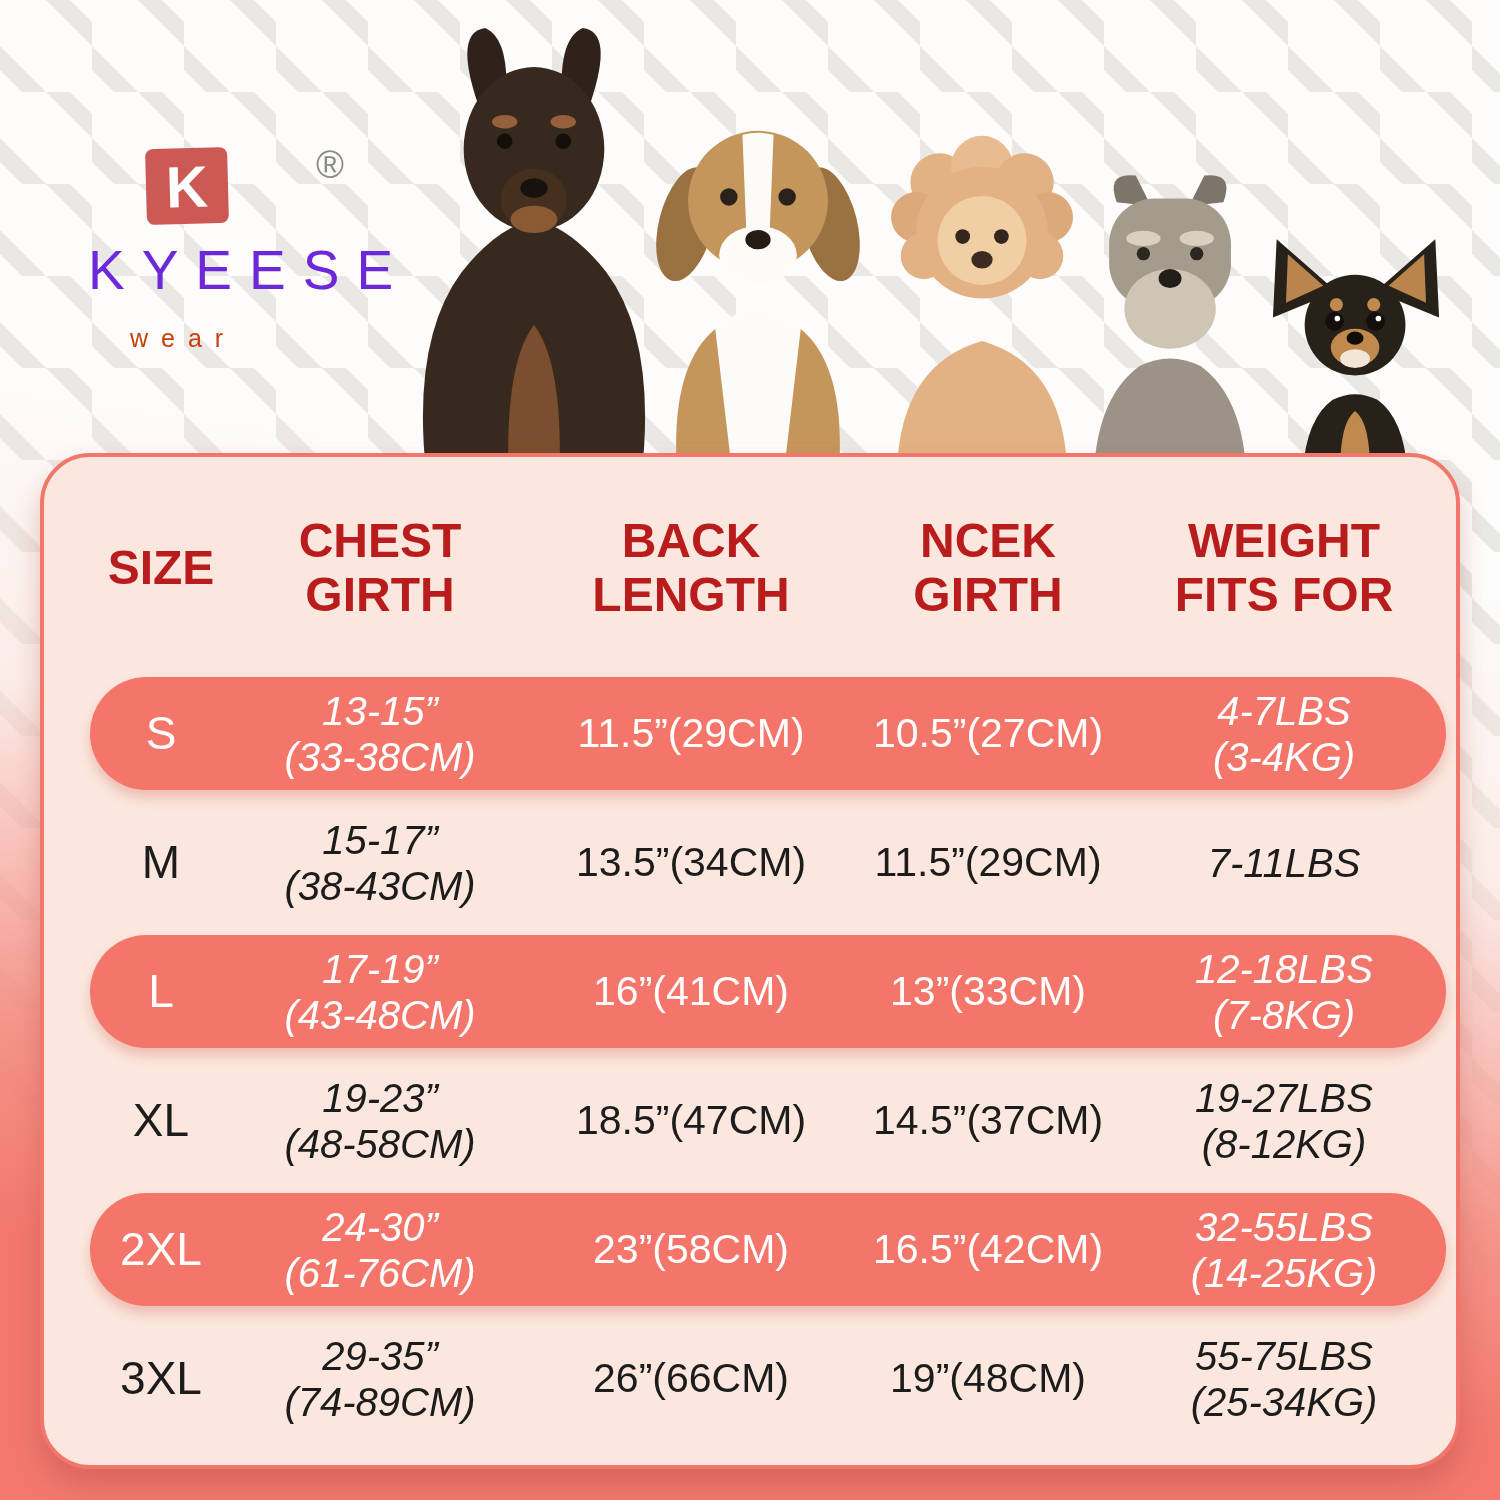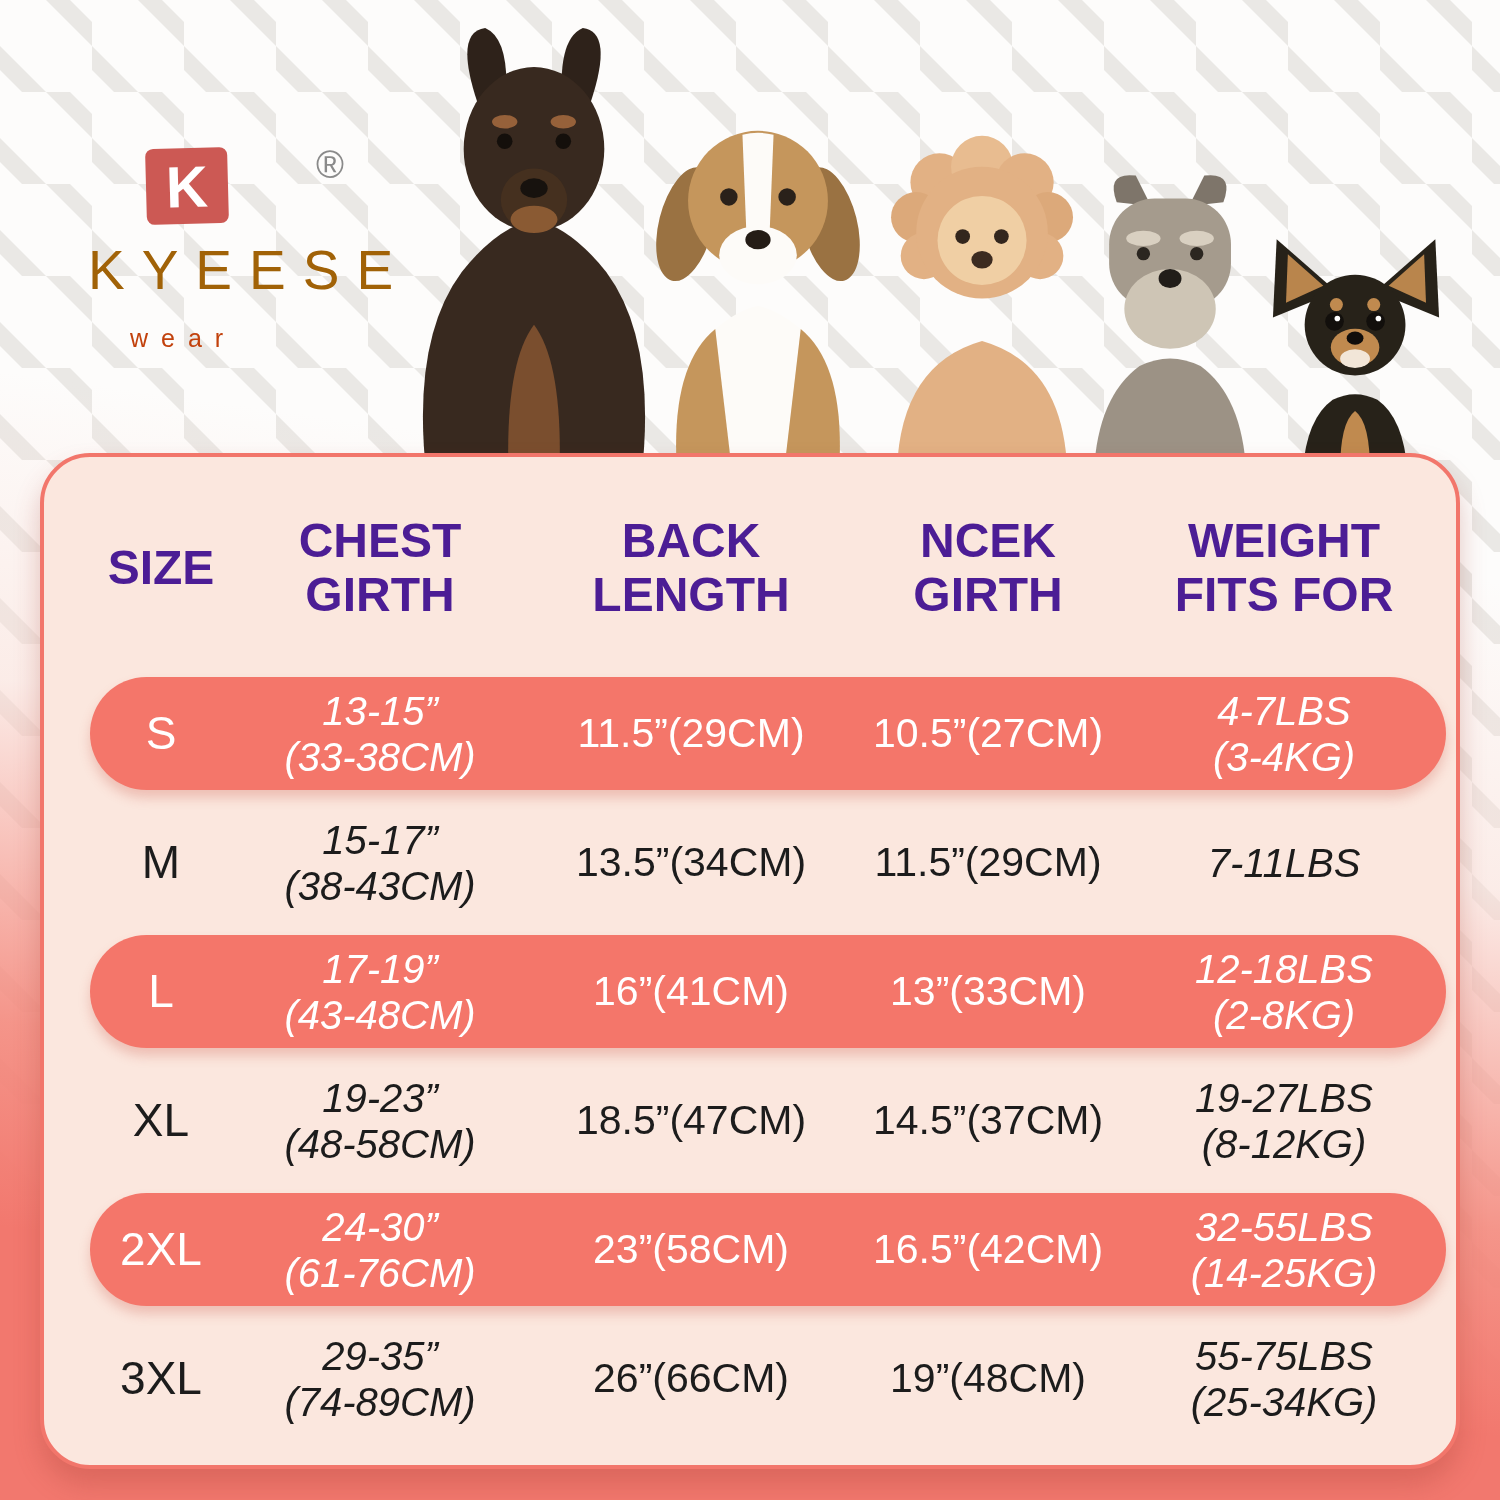--- a/index.html
+++ b/index.html
@@ -19,39 +19,39 @@
   }
   
   .logo{position:absolute;left:88px;top:142px;width:320px;height:230px;z-index:2;}
   .logo-mark{
     position:absolute;left:58px;top:6px;width:82px;height:76px;
     background:#CC5954;border-radius:8px;transform:rotate(-1.5deg);
     display:flex;align-items:center;justify-content:center;
     color:#FFFFFF;font-size:58px;font-weight:bold;
   }
   .logo-reg{position:absolute;left:228px;top:2px;font-size:38px;color:#8A8A8A;}
-  .logo-name{position:absolute;left:0;top:96px;font-size:55px;letter-spacing:17px;color:#a16207;white-space:nowrap;text-align:center;}
+  .logo-name{position:absolute;left:0;top:96px;font-size:55px;letter-spacing:17px;color:#6d28d9;white-space:nowrap;text-align:center;}
   .logo-sub{position:absolute;left:42px;top:182px;font-size:25px;letter-spacing:13px;color:#c2410c;white-space:nowrap;}
   
   .dogs{position:absolute;inset:0;z-index:3;pointer-events:none;}
   .dog{position:absolute;}
   .dog-doberman{left:368px;top:28px;width:332px;}
   .dog-beagle{left:622px;top:92px;width:272px;}
   .dog-poodle{left:862px;top:132px;width:242px;}
   .dog-schnauzer{left:1052px;top:168px;width:238px;}
   .dog-chihuahua{left:1258px;top:228px;width:196px;}
   
   .card{
     position:absolute;left:40px;top:453px;width:1420px;height:1016px;z-index:5;
     box-sizing:border-box;background:#FBE7DE;border:4px solid #F2766B;border-radius:50px;
     box-shadow:0 16px 26px rgba(160,60,50,.28);
     padding:36px 10px 0 46px;
   }
   .tgrid{display:grid;grid-template-columns:142px 296px 326px 268px 324px;align-items:center;text-align:center;}
-  .thead{height:150px;color:#4c1d95;font-weight:bold;font-size:48px;line-height:1.12;}
+  .thead{height:150px;color:#b91c1c;font-weight:bold;font-size:48px;line-height:1.12;}
   .hcell{display:flex;flex-direction:column;align-items:center;justify-content:center;}
   .rows{margin-top:26px;display:flex;flex-direction:column;}
   .row{height:129px;font-size:41px;color:#1C1C1C;}
   .row.band{
     height:113px;margin:8px 0;background:#F4766A;border-radius:60px;color:#FFFFFF;
     box-shadow:0 8px 12px rgba(205,85,72,.28);
   }
   .cell{line-height:1.1;}
   .cell.two{display:flex;flex-direction:column;line-height:1.15;font-size:40px;font-style:italic;}
   .cell.size{font-size:46px;}
@@ -217,21 +217,21 @@
     <div class="row band tgrid">
       <div class="cell size">L</div>
       <div class="cell two">
         <span>17-19”</span>
         <span>(43-48CM)</span>
       </div>
       <div class="cell">16”(41CM)</div>
       <div class="cell">13”(33CM)</div>
       <div class="cell two">
         <span>12-18LBS</span>
-        <span>(2-8KG)</span>
+        <span>(7-8KG)</span>
       </div>
     </div>
 
     <div class="row tgrid">
       <div class="cell size">XL</div>
       <div class="cell two">
         <span>19-23”</span>
         <span>(48-58CM)</span>
       </div>
       <div class="cell">18.5”(47CM)</div>

